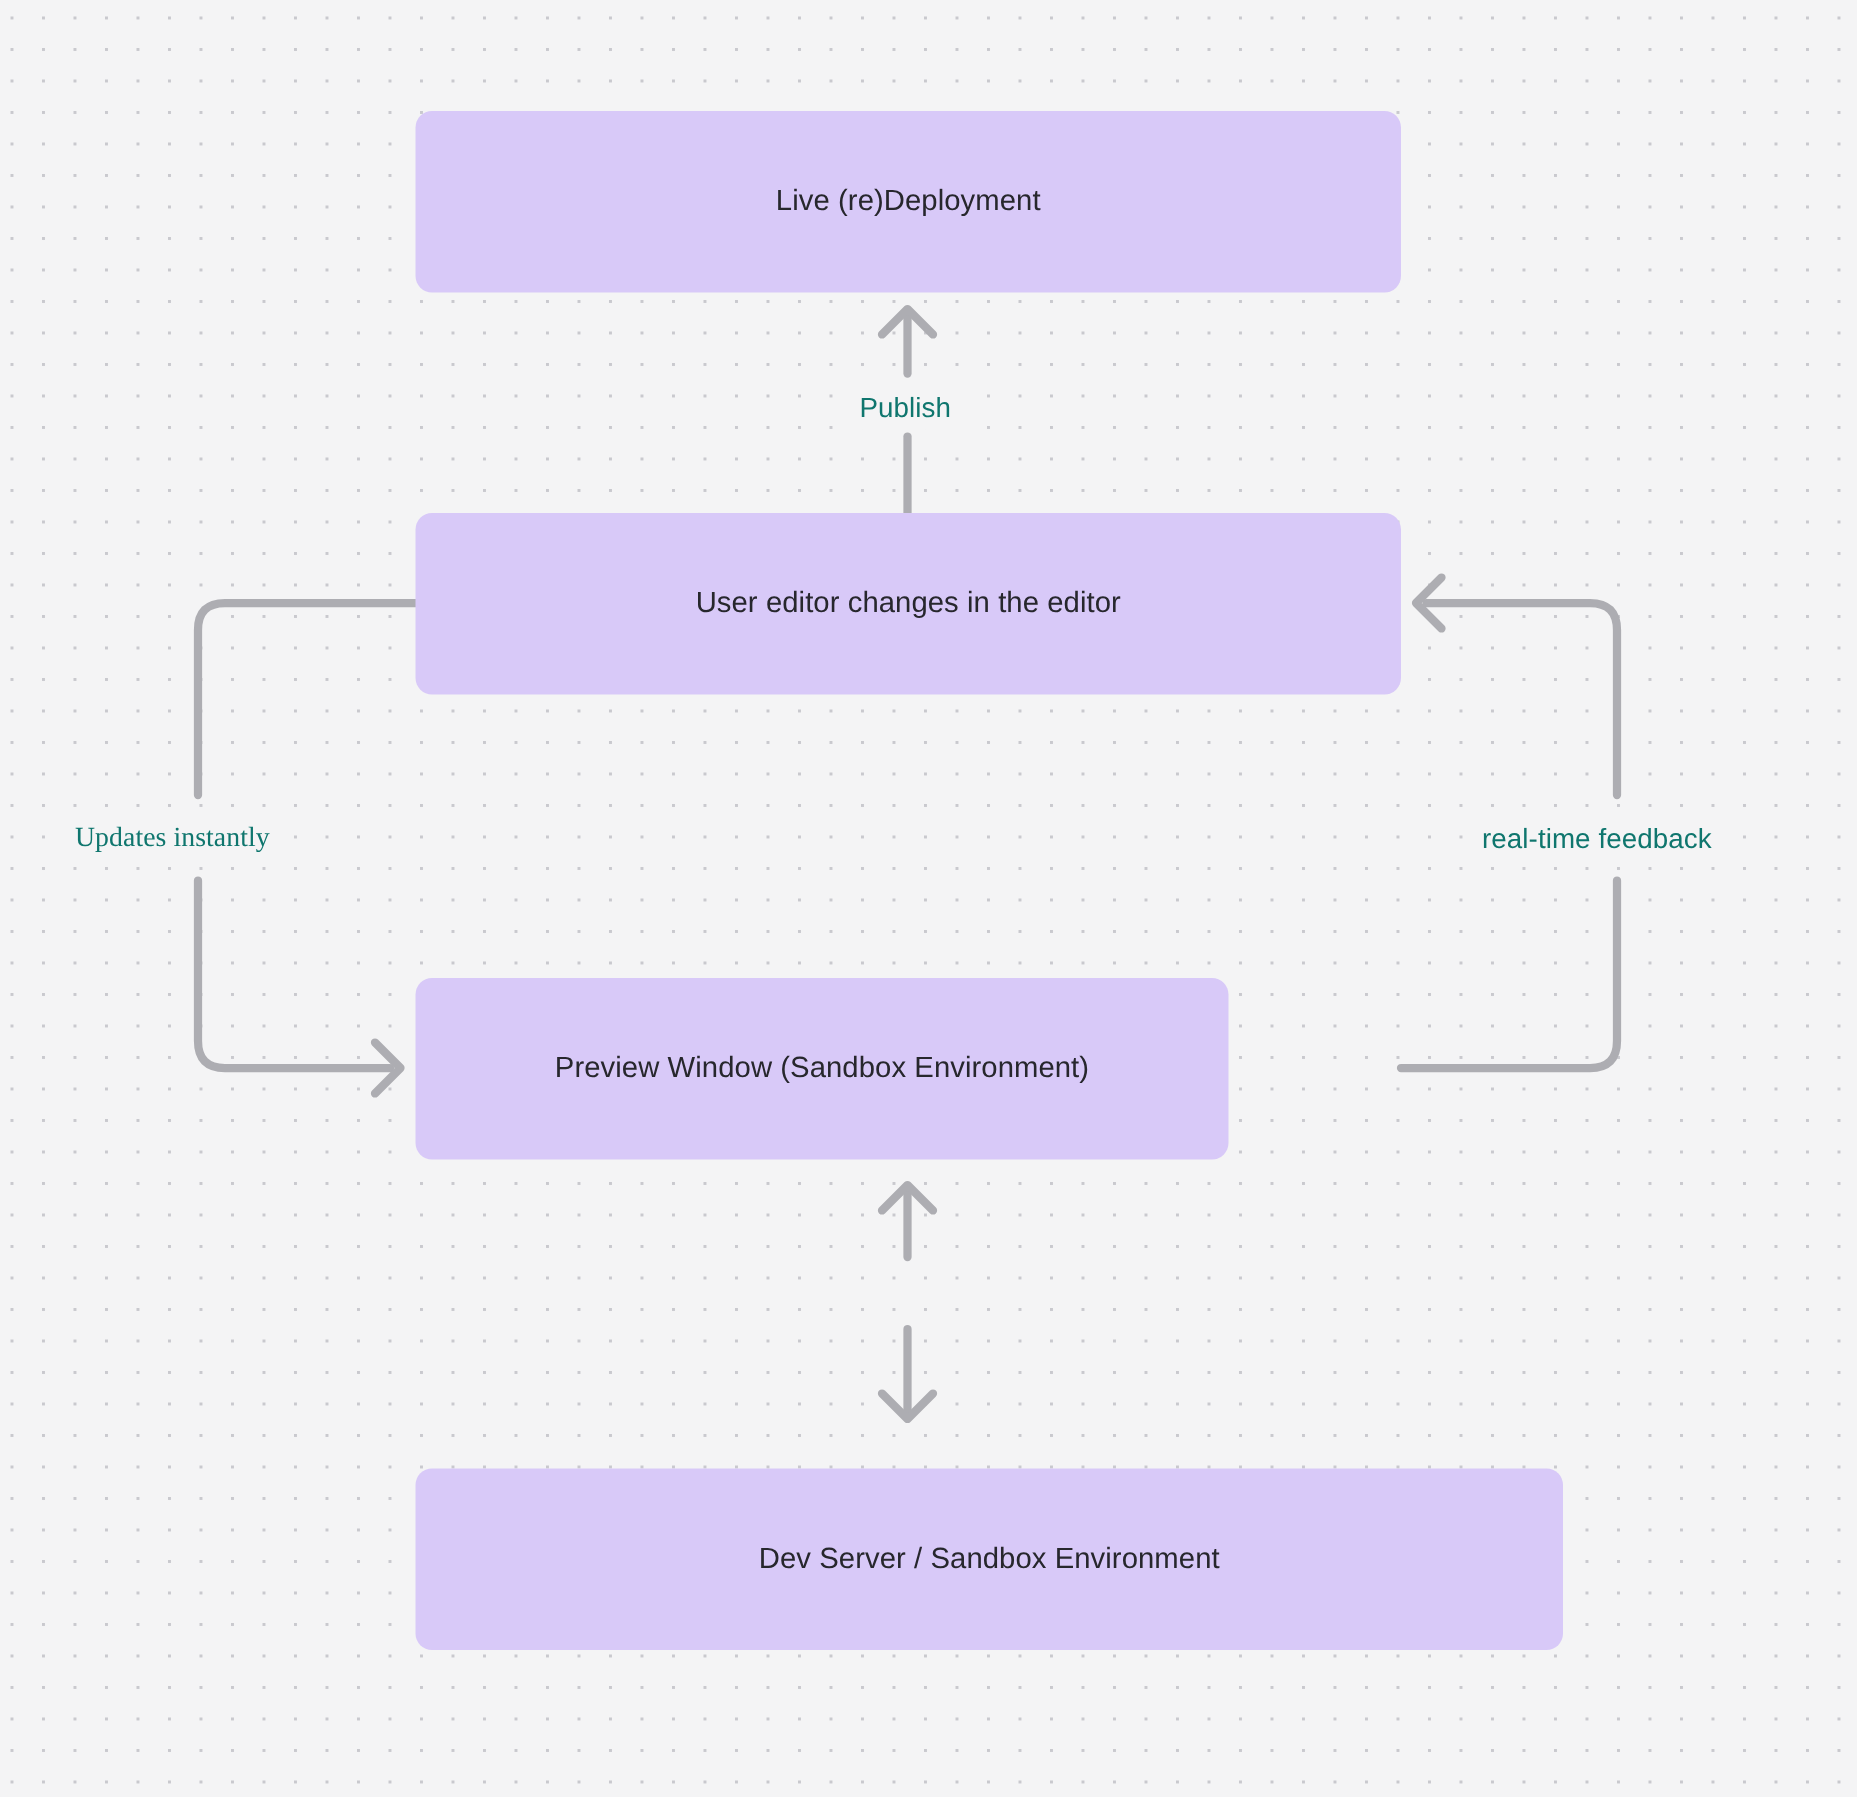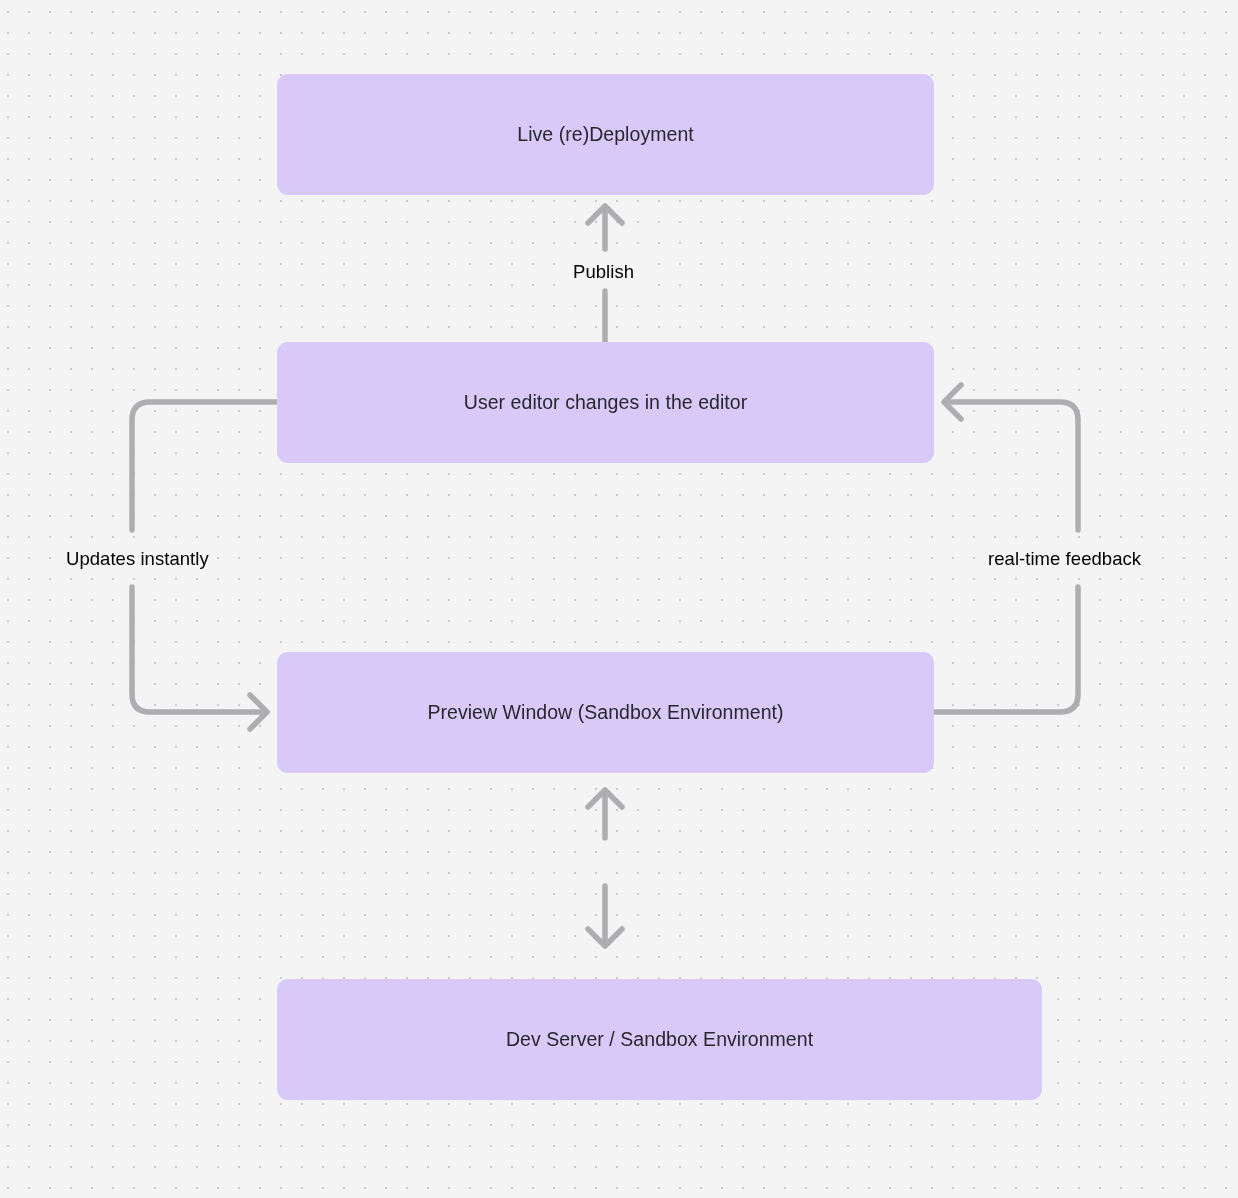--- a/index.html
+++ b/index.html
@@ -54,37 +54,37 @@
     padding: 6px 16px;
   }
 
   .node-label {
     display: block;
   }
 
   
   #node-live        { left: 277px; top: 74px;  width: 657px; height: 121px; }
   #node-user        { left: 277px; top: 342px; width: 657px; height: 121px; }
-  #node-preview     { left: 277px; top: 652px; width: 657px; height: 121px; text-align: right; }
+  #node-preview     { left: 277px; top: 652px; width: 542px; height: 121px; text-align: right; }
   #node-devserver   { left: 277px; top: 961px; width: 765px; height: 121px; margin-top: 18px; }
 
   
   .edge-label {
     position: absolute;
-    color: #000000;
+    color: #0f766e;
     font-size: 18.5px;
     letter-spacing: 0.05px;
     white-space: nowrap;
     background-color: #f4f4f5;
     padding: 2px 7px;
     line-height: 1.3;
   }
 
   #label-publish        { left: 566px; top: 258px; }
-  #label-updates        { left: 59px;  top: 545px; }
+  #label-updates        { left: 43px;  top: 545px; font-family: Liberation Serif, serif; }
   #label-realtime       { left: 981px; top: 545px; }
   #label-spunup         { left: 411px; top: 854px; }
 </style>
 </head>
 <body>
 
 <div id="canvas">
 
   <svg id="edges" viewBox="0 0 1238 1198" width="1238" height="1198" xmlns="http://www.w3.org/2000/svg">
 

